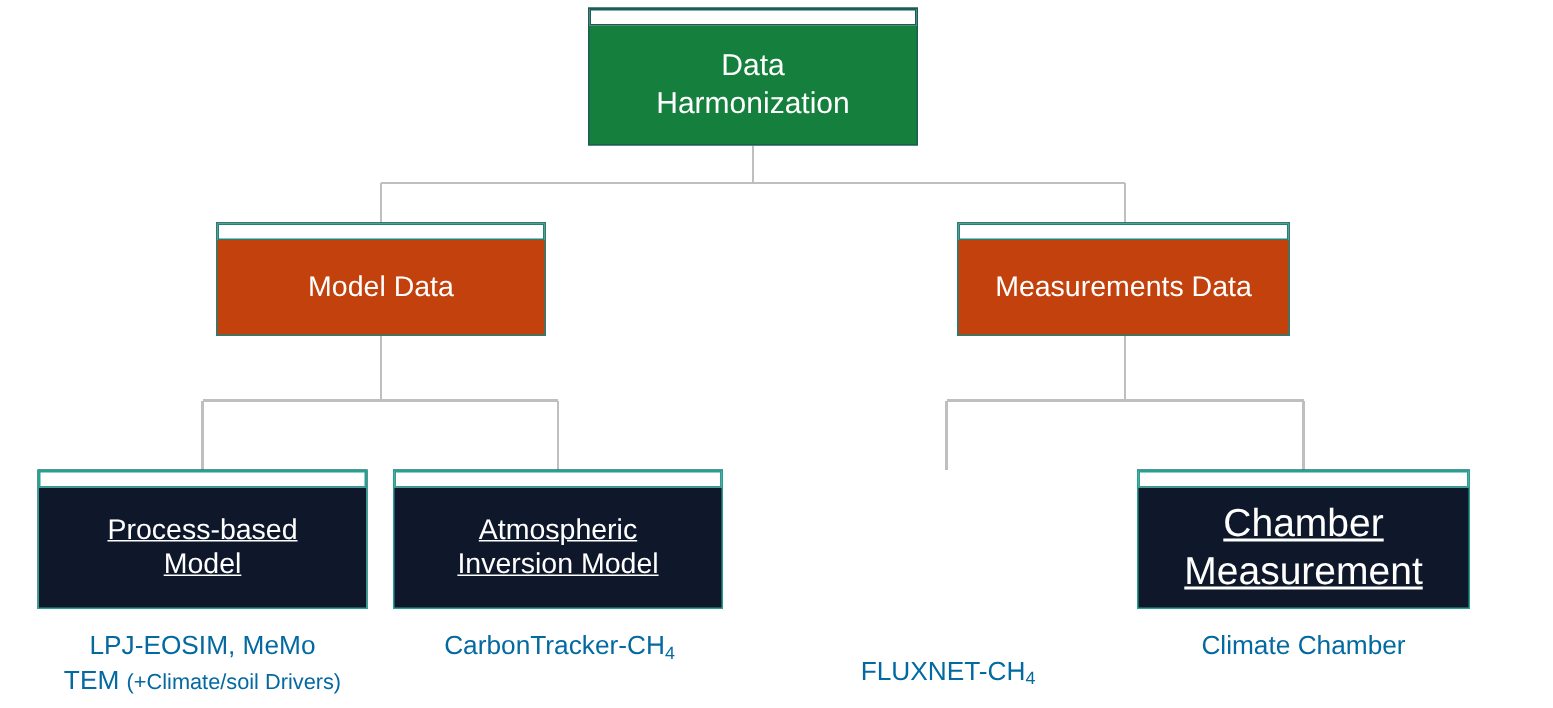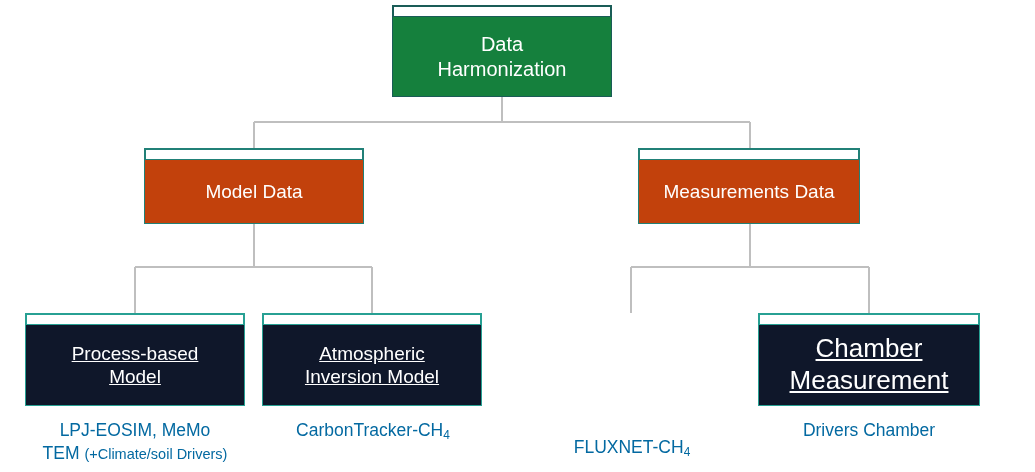--- a/index.html
+++ b/index.html
@@ -177,16 +177,16 @@
 
   <div class="caption" id="cap-inversion">
     <div><span>CarbonTracker-CH</span><sub>4</sub></div>
   </div>
 
   <div class="caption" id="cap-flux">
     <div><span>FLUXNET-CH</span><sub>4</sub></div>
   </div>
 
   <div class="caption" id="cap-chamber">
-    <div>Drivers Chamber</div>
+    <div>Climate Chamber</div>
   </div>
 
 </div>
 
 </body></html>

